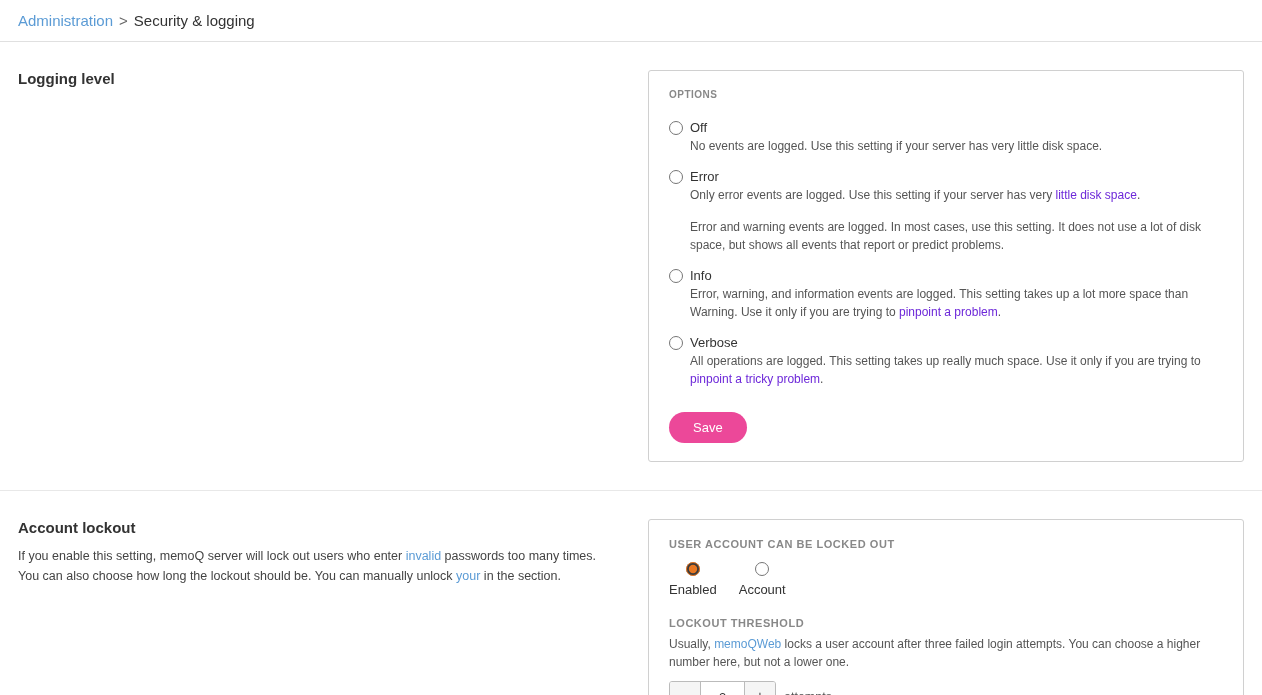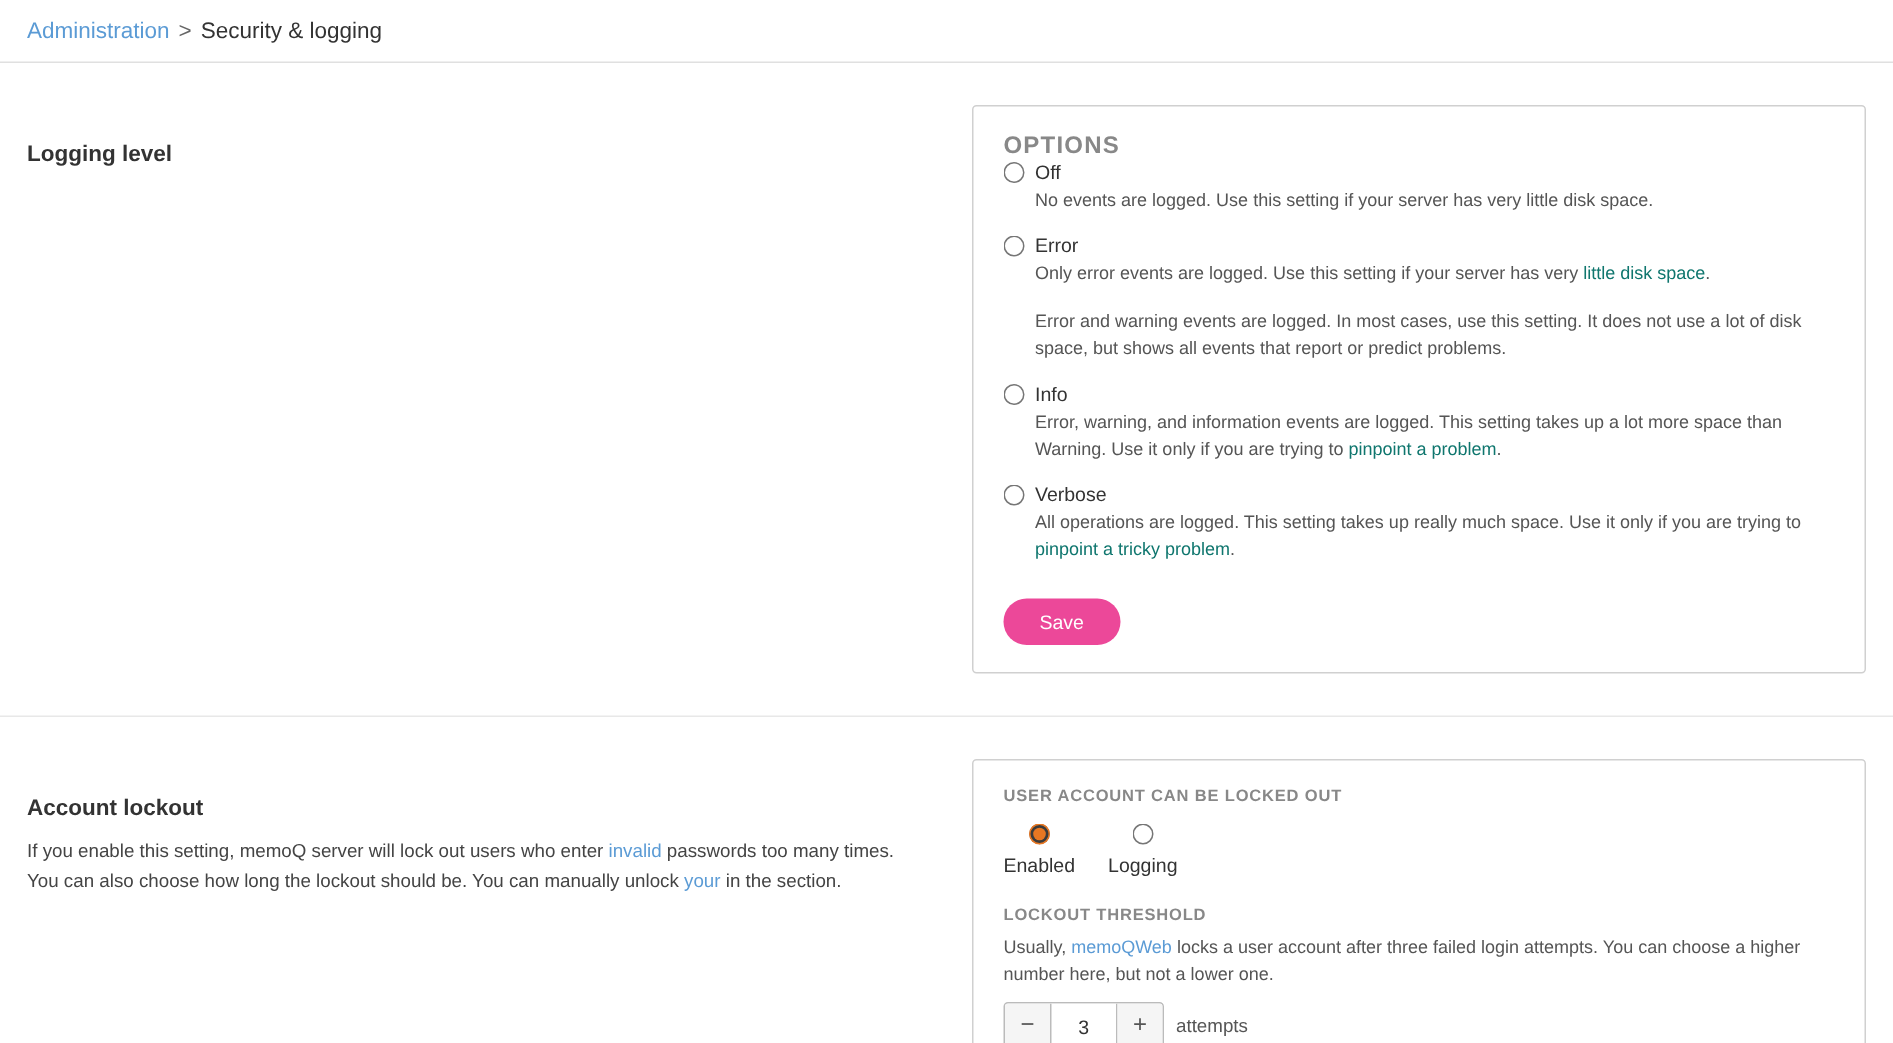--- a/index.html
+++ b/index.html
@@ -36,21 +36,20 @@
     }
     .section {
       display: flex;
       padding: 28px 18px;
       border-bottom: 1px solid #e8e8e8;
     }
     .section-left {
       width: 630px;
       min-width: 630px;
       padding-right: 30px;
-      margin-top: 24px;
     }
     .section-right {
       flex: 1;
       border: 1px solid #d0d0d0;
       border-radius: 3px;
       padding: 18px 20px;
     }
     .section-title {
       font-size: 15px;
       font-weight: 600;
@@ -60,25 +59,25 @@
     .section-desc {
       font-size: 12.5px;
       color: #444;
       line-height: 1.6;
     }
     .section-desc a, .section-desc .link {
       color: #5b9bd5;
       text-decoration: none;
     }
     .options-label {
-      font-size: 16px;
+      font-size: 10px;
       font-weight: 600;
       color: #888;
       letter-spacing: 0.05em;
-      margin-bottom: 0;
+      margin-bottom: 20px;
       text-transform: uppercase;
     }
     .radio-option {
       margin-bottom: 14px;
     }
     .radio-row {
       display: flex;
       align-items: center;
       gap: 7px;
       margin-bottom: 2px;
@@ -97,21 +96,21 @@
     .radio-label.selected {
       color: #e87722;
     }
     .radio-desc {
       font-size: 12px;
       color: #555;
       padding-left: 21px;
       line-height: 1.5;
     }
     .radio-desc .link {
-      color: #0f766e;
+      color: #6d28d9;
     }
     .save-btn {
       background: #ec4899;
       color: #fff;
       border: none;
       border-radius: 18px;
       padding: 8px 24px;
       font-size: 13px;
       font-weight: 500;
       cursor: pointer;
@@ -287,21 +286,21 @@
     <div class="section-right lockout-right">
       <div class="lockout-options-label">USER ACCOUNT CAN BE LOCKED OUT</div>
 
       <div class="enabled-disabled-row">
         <div class="radio-inline">
           <input type="radio" name="lockout" id="lock-enabled" checked="" style="">
           <label for="lock-enabled">Enabled</label>
         </div>
         <div class="radio-inline">
           <input type="radio" name="lockout" id="lock-disabled" style="">
-          <label for="lock-disabled">Logging</label>
+          <label for="lock-disabled">Account</label>
         </div>
       </div>
 
       <div class="sub-section">
         <div class="sub-label">LOCKOUT THRESHOLD</div>
         <div class="sub-desc">Usually, <span class="link">memoQWeb</span> locks a user account after three failed login attempts. You can choose a higher number here, but not a lower one.</div>
         <div class="stepper-row">
           <div class="stepper">
             <button class="stepper-btn">−</button>
             <input class="stepper-val" type="text" value="3" style="">

